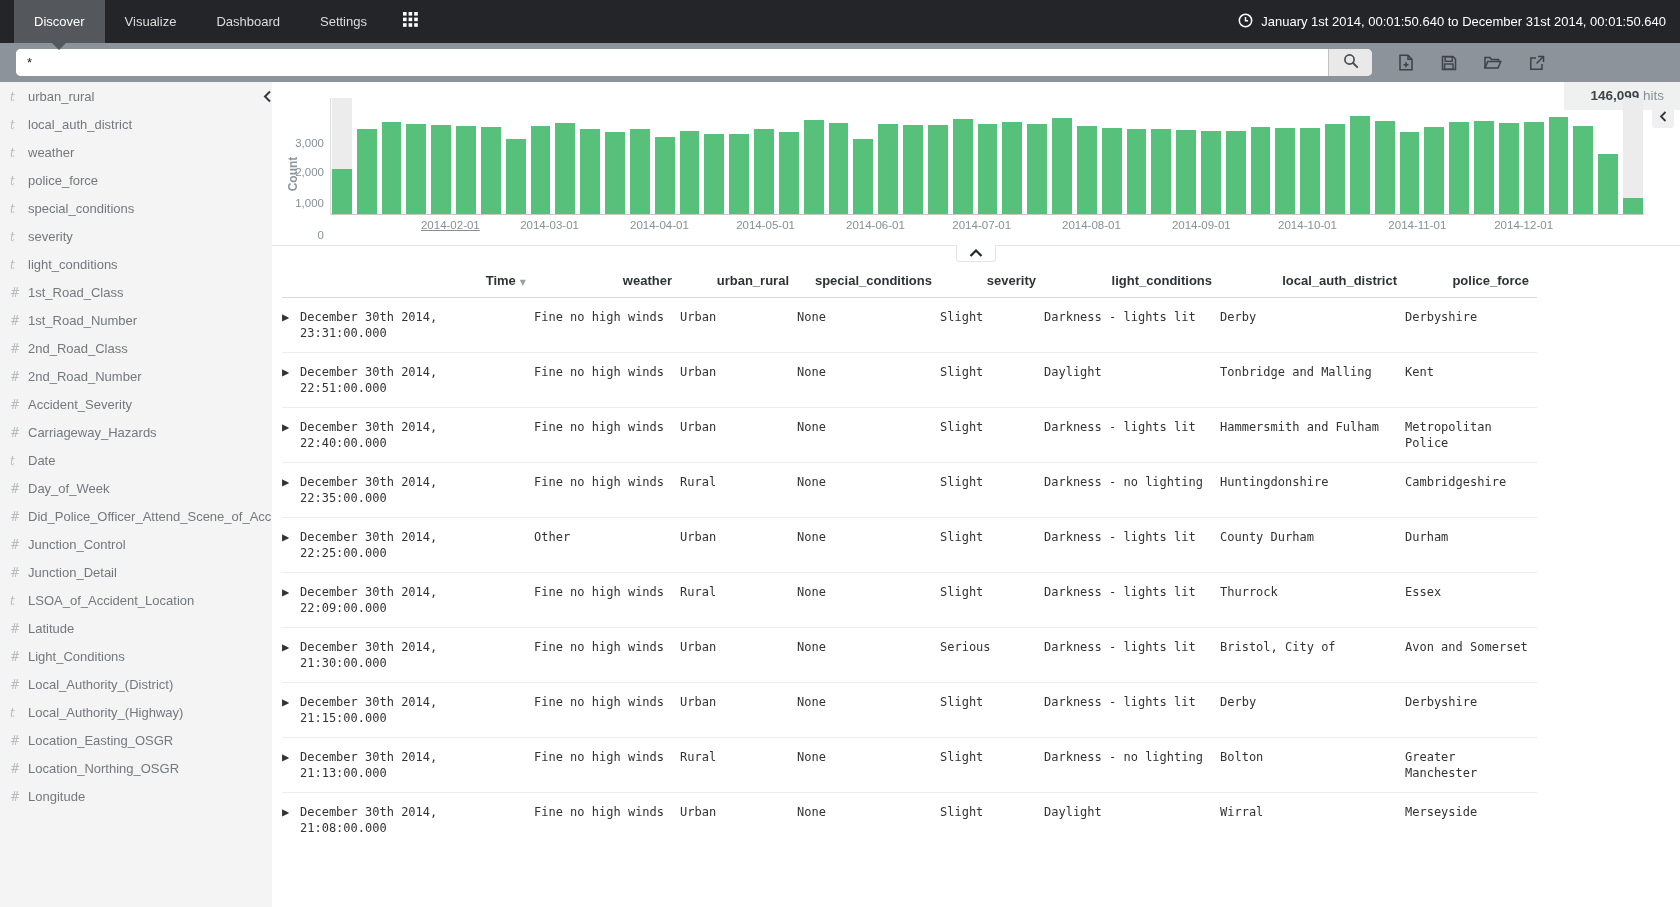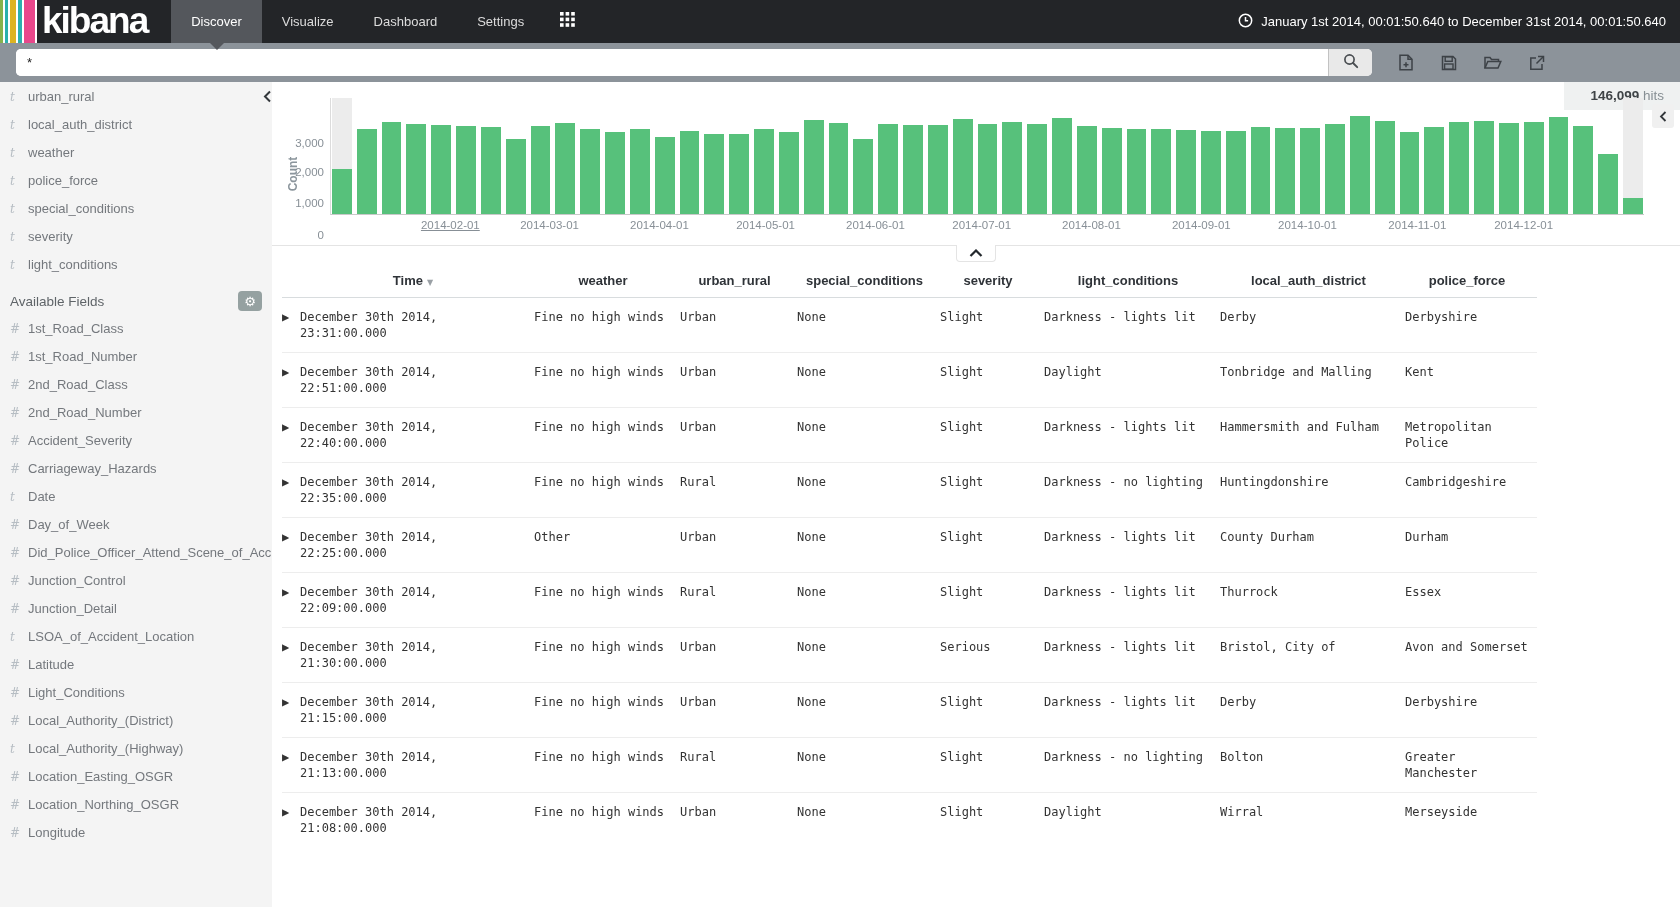--- a/index.html
+++ b/index.html
@@ -70,42 +70,32 @@
                     border-radius:3px; display:flex; align-items:center; justify-content:center; cursor:pointer; }
 
   
   .divider { margin-top:10px; border-top:1px solid #e4e4e4; position:relative; height:18px; }
   .chev-tab { position:absolute; left:50%; top:-1px; transform:translateX(-50%); width:40px; height:17px;
               background:#fff; border:1px solid #e4e4e4; border-top:none; border-radius:0 0 4px 4px;
               display:flex; align-items:center; justify-content:center; cursor:pointer; }
 
   
   table.docs { border-collapse:collapse; table-layout:fixed; margin-left:10px; margin-top:2px; }
-  table.docs th { font-size:13px; color:#2f3338; text-align:center; font-weight:bold; padding:8px 8px 9px 0;
+  table.docs th { font-size:13px; color:#2f3338; text-align:right; font-weight:bold; padding:8px 8px 9px 0;
                   border-bottom:1px solid #d8dcde; white-space:nowrap; cursor:pointer; }
   table.docs td { font-family:"DejaVu Sans Mono", monospace; font-size:12px; color:#333; vertical-align:top;
                   padding:11px 8px 11px 0; line-height:16px; border-top:1px solid #ededed; word-wrap:break-word; }
   table.docs tr:first-child td { border-top:none; }
   td.caret-cell { font-size:8px; color:#23282d; padding-top:14px; font-family:"DejaVu Sans", sans-serif; cursor:pointer; }
   .sort-ic { font-size:8px; color:#9aa0a5; margin-left:4px; font-family:"DejaVu Sans", sans-serif; }
 </style>
 </head>
 <body>
 
 <div class="topnav">
-  <div class="logo">
-    <div class="stripes">
-        <div style="background: rgb(134, 178, 76); width: 5px;"></div>
-        <div style="background: rgb(42, 176, 173); width: 5px;"></div>
-        <div style="background: rgb(220, 179, 32); width: 8px;"></div>
-        <div style="background: rgb(42, 176, 173); width: 6px;"></div>
-        <div style="background: rgb(232, 71, 139); width: 13px;"></div>
-      </div>
-    <span class="logo-text">kibana</span>
-  </div>
   <div class="tabs">
       <div class="tab active">Discover</div>
       <div class="tab">Visualize</div>
       <div class="tab">Dashboard</div>
       <div class="tab">Settings</div>
     </div>
   <div class="apps-btn">
     <span>
       <svg width="15" height="15" viewBox="0 0 15 15">
           <g fill="#fff">
@@ -204,26 +194,20 @@
         </div>
         <div class="field-item">
           <span class="ftype">t</span>
           <span>severity</span>
         </div>
         <div class="field-item">
           <span class="ftype">t</span>
           <span>light_conditions</span>
         </div>
       </div>
-    <div class="side-h">
-      <span>Available Fields</span>
-      <span class="gear-btn">
-          <span>⚙</span>
-        </span>
-    </div>
     <div id="available-fields">
         <div class="field-item">
           <span class="ftype">#</span>
           <span>1st_Road_Class</span>
         </div>
         <div class="field-item">
           <span class="ftype">#</span>
           <span>1st_Road_Number</span>
         </div>
         <div class="field-item">

